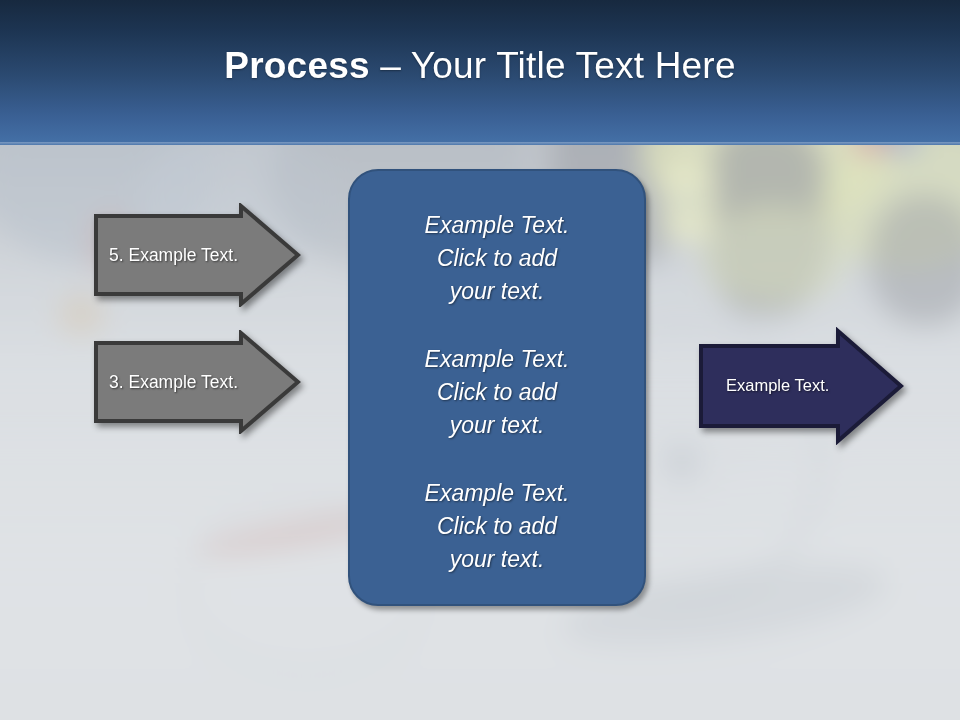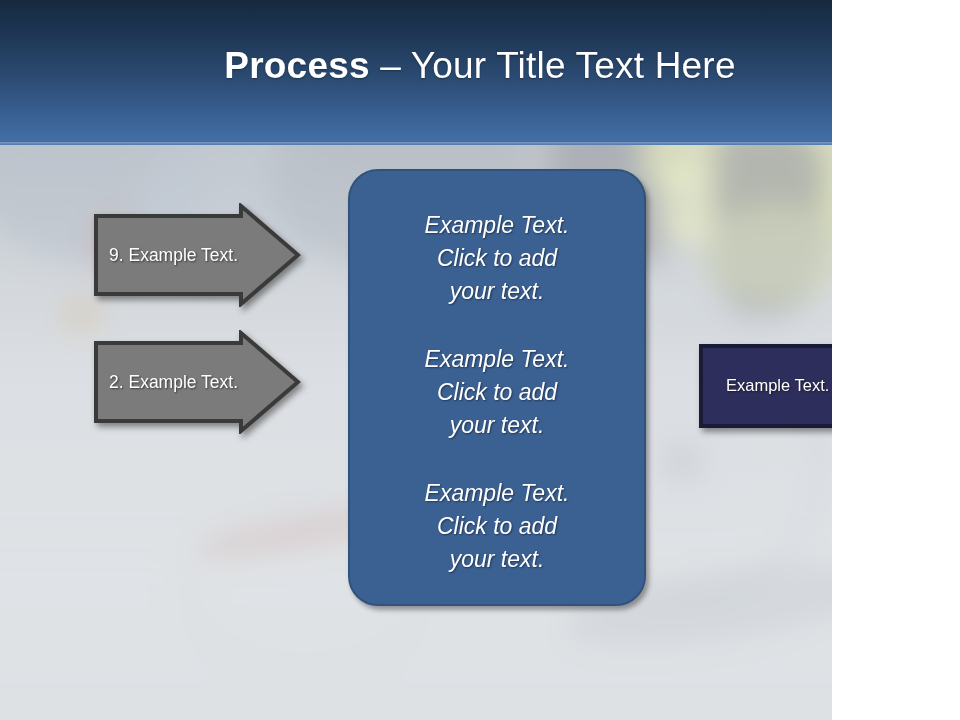--- a/index.html
+++ b/index.html
@@ -6,21 +6,21 @@
     margin: 0;
     padding: 0;
     background: #ffffff;
   }
   body {
     font-family: "Liberation Sans", sans-serif;
   }
 
   #slide {
     position: relative;
-    width: 832px;
+    width: 960px;
     height: 720px;
     overflow: hidden;
     background: #c9ced4;
   }
 
   
   .bg-photo {
     position: absolute;
     left: 0;
     top: 145px;
@@ -321,28 +321,28 @@
     <div class="title">
       <span class="t-bold">Process</span><span class="t-reg"> – </span><span class="t-reg">Your Title Text Here</span>
     </div>
     <div class="header-rule"></div>
   </div>
 
   <div class="arrow" id="arrow1">
     <svg width="208" height="104" viewBox="0 0 208 104">
       <polygon points="3,13 148,13 148,3 205,52 148,101 148,91 3,91" fill="#7b7b7b" stroke="#3a3a3a" stroke-width="4" stroke-linejoin="miter"></polygon>
     </svg>
-    <div class="arrow-label">9. Example Text.</div>
+    <div class="arrow-label">5. Example Text.</div>
   </div>
 
   <div class="arrow" id="arrow2">
     <svg width="208" height="104" viewBox="0 0 208 104">
       <polygon points="3,13 148,13 148,3 205,52 148,101 148,91 3,91" fill="#7b7b7b" stroke="#3a3a3a" stroke-width="4" stroke-linejoin="miter"></polygon>
     </svg>
-    <div class="arrow-label">2. Example Text.</div>
+    <div class="arrow-label">3. Example Text.</div>
   </div>
 
 
   <div class="panel">
     <div class="panel-block">Example Text.
 Click  to add
 your text.</div>
     <div class="panel-block">Example Text.
 Click  to add
 your text.</div>

